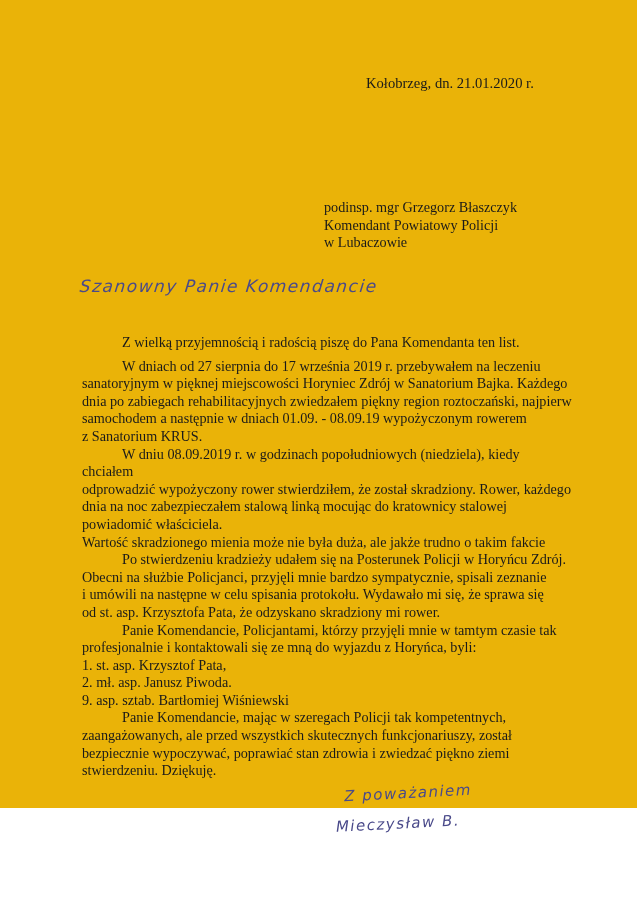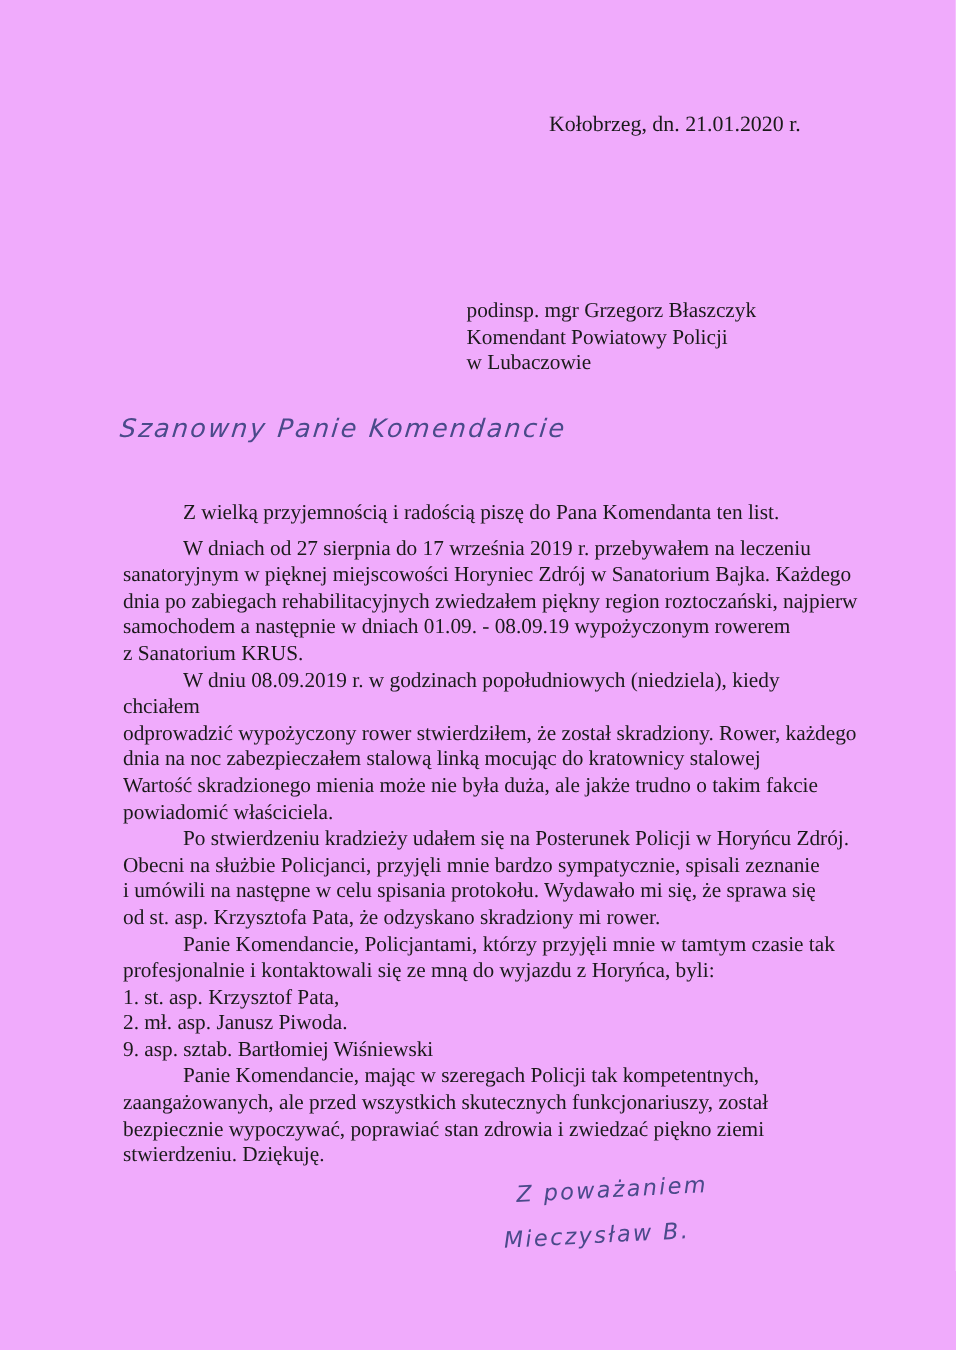--- a/index.html
+++ b/index.html
@@ -1,22 +1,22 @@
 <!DOCTYPE html>
 <html><head>
 <meta charset="utf-8">
 <style>
   html, body { margin: 0; padding: 0; }
   body {
     width: 637px; height: 900px; background: #ffffff; position: relative; overflow: hidden;
     font-family: "Liberation Serif", serif; color: #1a1a1a;
   }
-  .page { position: absolute; left: 0; top: 0; width: 637px; height: 900px; background: #f0abfc; }
+  .page { position: absolute; left: 0; top: 0; width: 637px; height: 808px; background: #eab308; }
   .place-date { position: absolute; left: 366px; top: 75px; font-size: 14.6px; }
-  .addressee { position: absolute; left: 311px; top: 199px; font-size: 14.2px; line-height: 17.6px; }
+  .addressee { position: absolute; left: 324px; top: 199px; font-size: 14.2px; line-height: 17.6px; }
   .hand {
     position: absolute; font-family: "DejaVu Sans", sans-serif; font-style: italic;
     color: #4a4a8a; font-weight: normal; letter-spacing: 1.5px;
   }
   .salutation { left: 80px; top: 276px; font-size: 17px; transform: skewX(-6deg); }
   .closing { left: 345px; top: 778px; font-size: 15px; line-height: 30px; transform: rotate(-3deg); }
   .closing div:nth-child(2) { margin-left: -10px; }
   .body { position: absolute; left: 82px; top: 334px; width: 490px; font-size: 14.2px; line-height: 17.6px; }
   .body p { margin: 0; }
   .body .indent { text-indent: 40px; }
@@ -47,22 +47,22 @@
       <p>z Sanatorium KRUS.</p>
     </div>
 
     <div>
       <p class="indent">W dniu 08.09.2019 r. w godzinach popołudniowych (niedziela), kiedy chciałem</p>
       <p>odprowadzić wypożyczony rower stwierdziłem, że został skradziony. Rower, każdego</p>
       <p>dnia na noc zabezpieczałem stalową linką mocując do kratownicy stalowej</p>
     </div>
 
     <div>
+      <p>powiadomić właściciela.</p>
       <p>Wartość skradzionego mienia może nie była duża, ale jakże trudno  o takim fakcie</p>
-      <p>powiadomić właściciela.</p>
     </div>
 
     <div>
       <p class="indent">Po stwierdzeniu kradzieży udałem się na  Posterunek Policji w Horyńcu Zdrój.</p>
       <p>Obecni na służbie Policjanci, przyjęli mnie bardzo sympatycznie, spisali zeznanie</p>
       <p>i umówili na następne w celu spisania protokołu. Wydawało mi się, że sprawa się</p>
       <p>od st. asp. Krzysztofa Pata, że odzyskano skradziony mi rower.</p>
     </div>
 
     <div>

